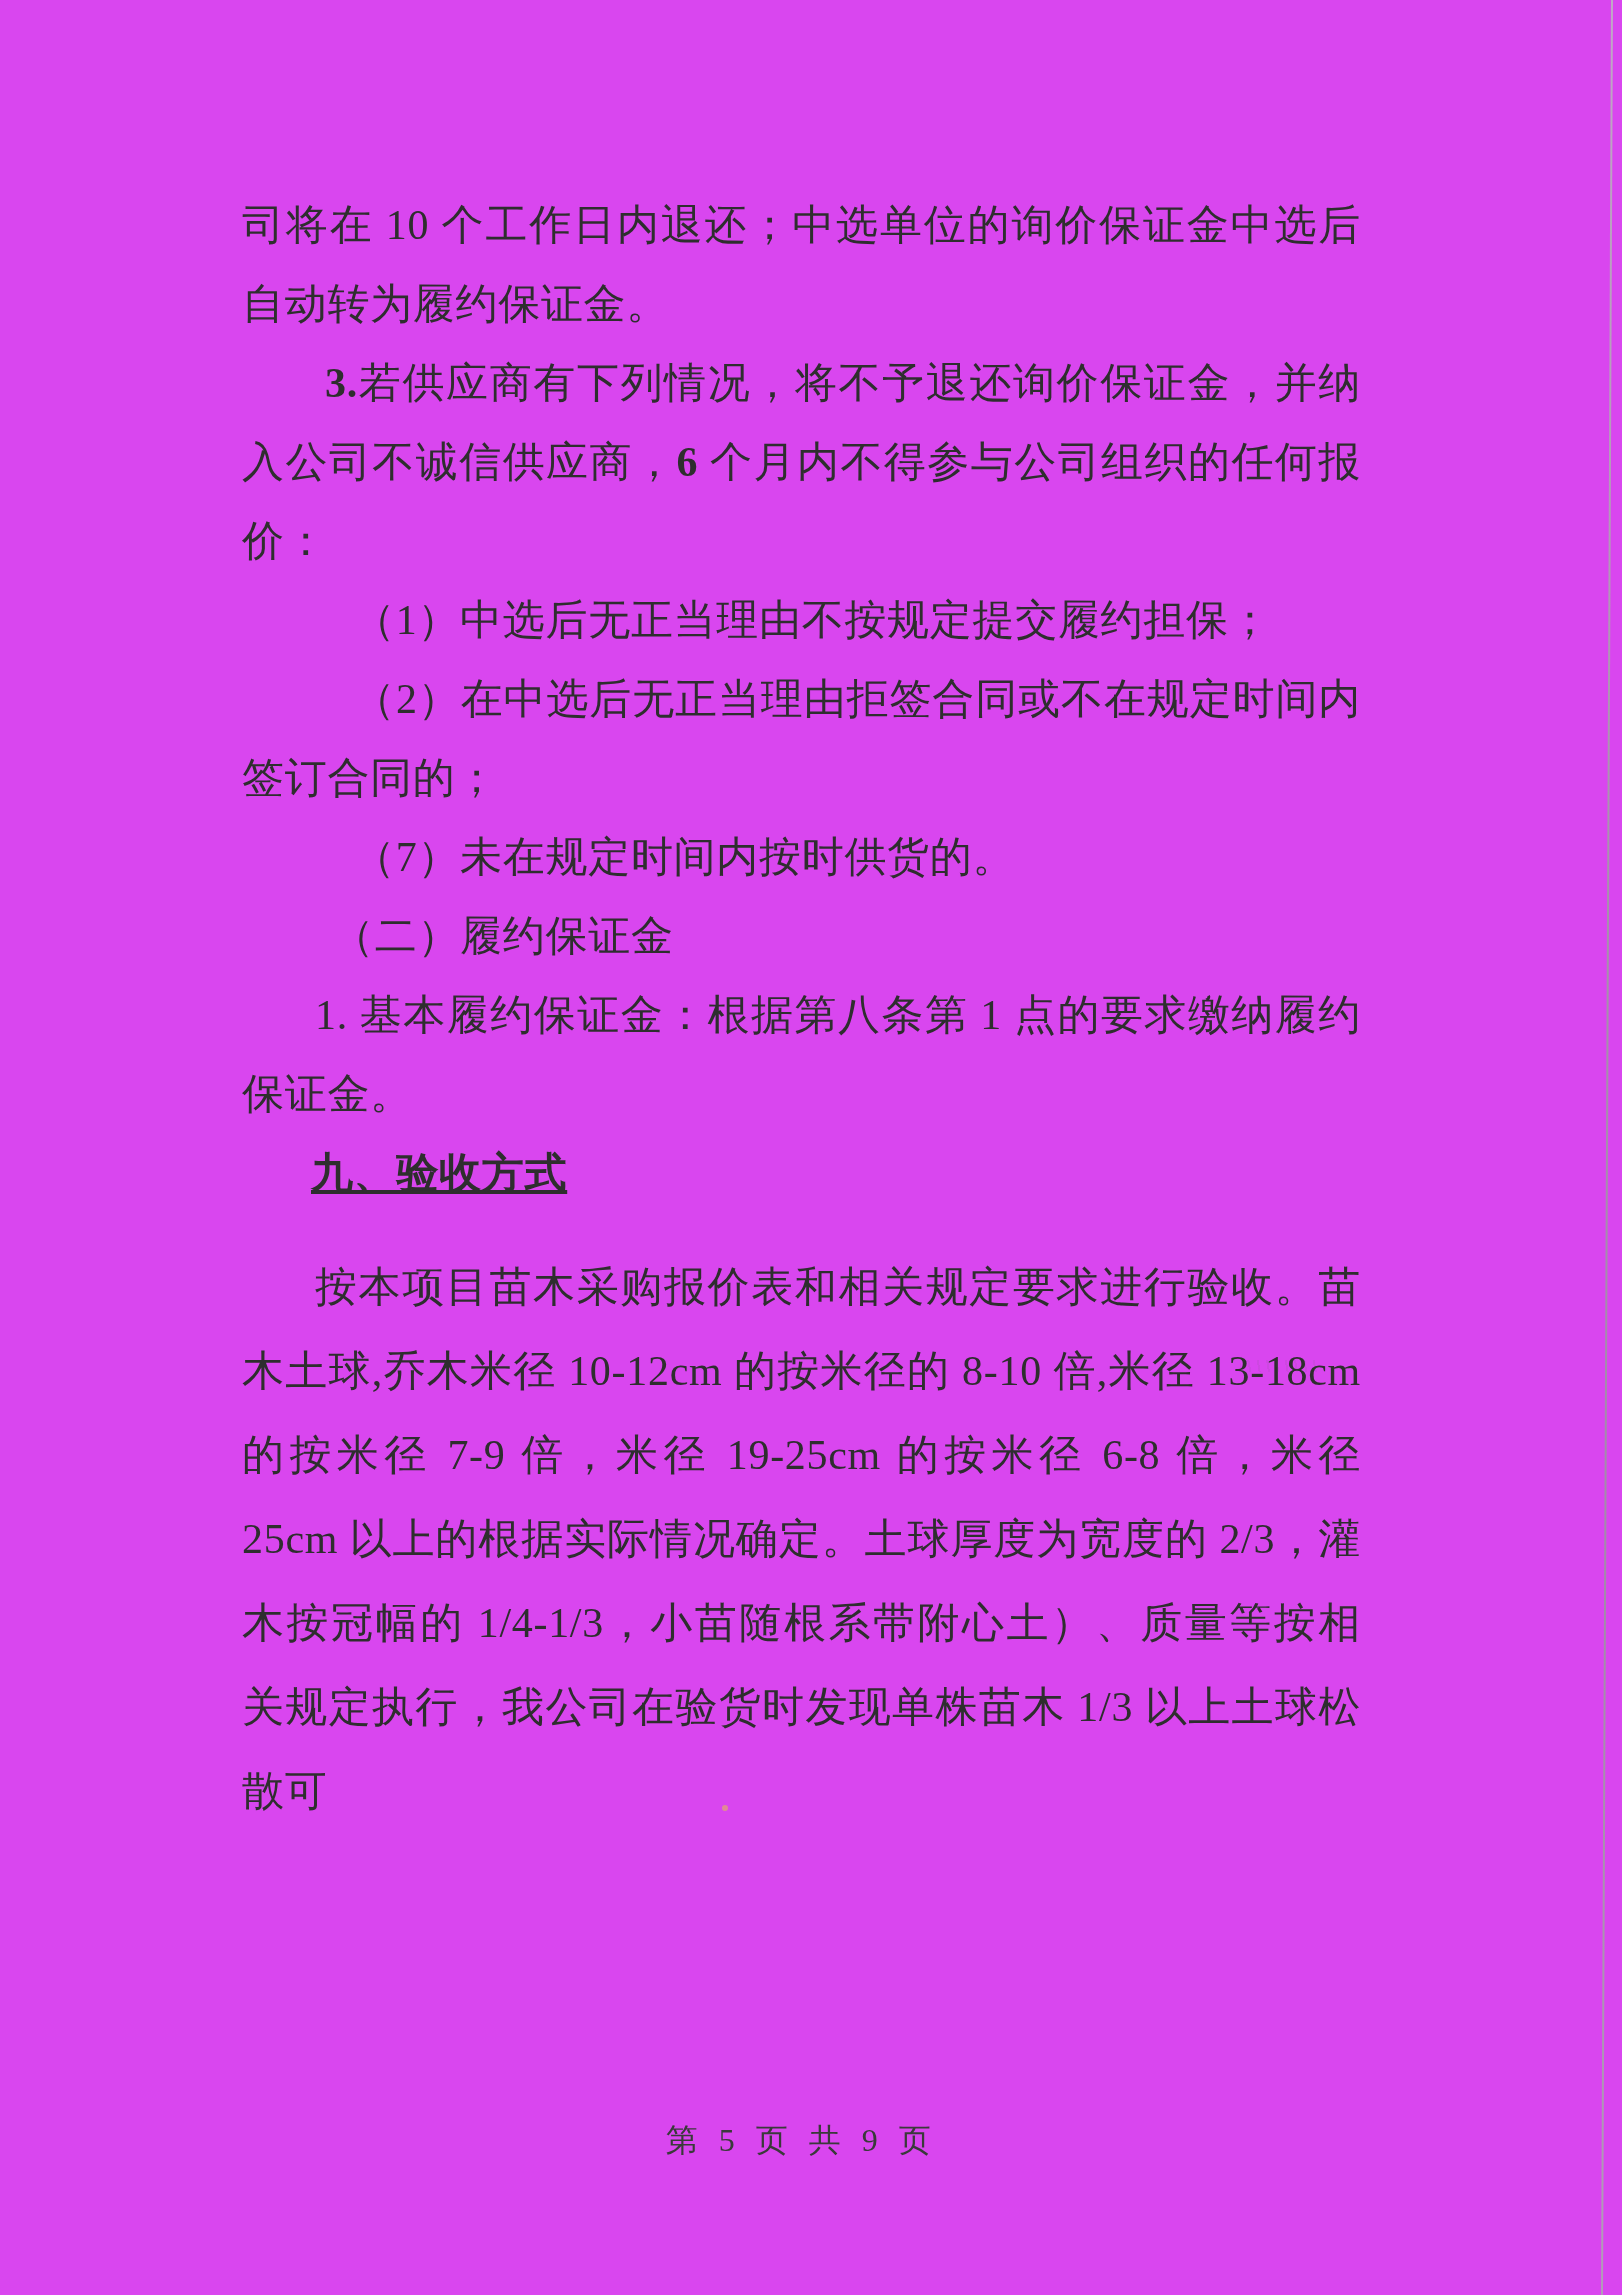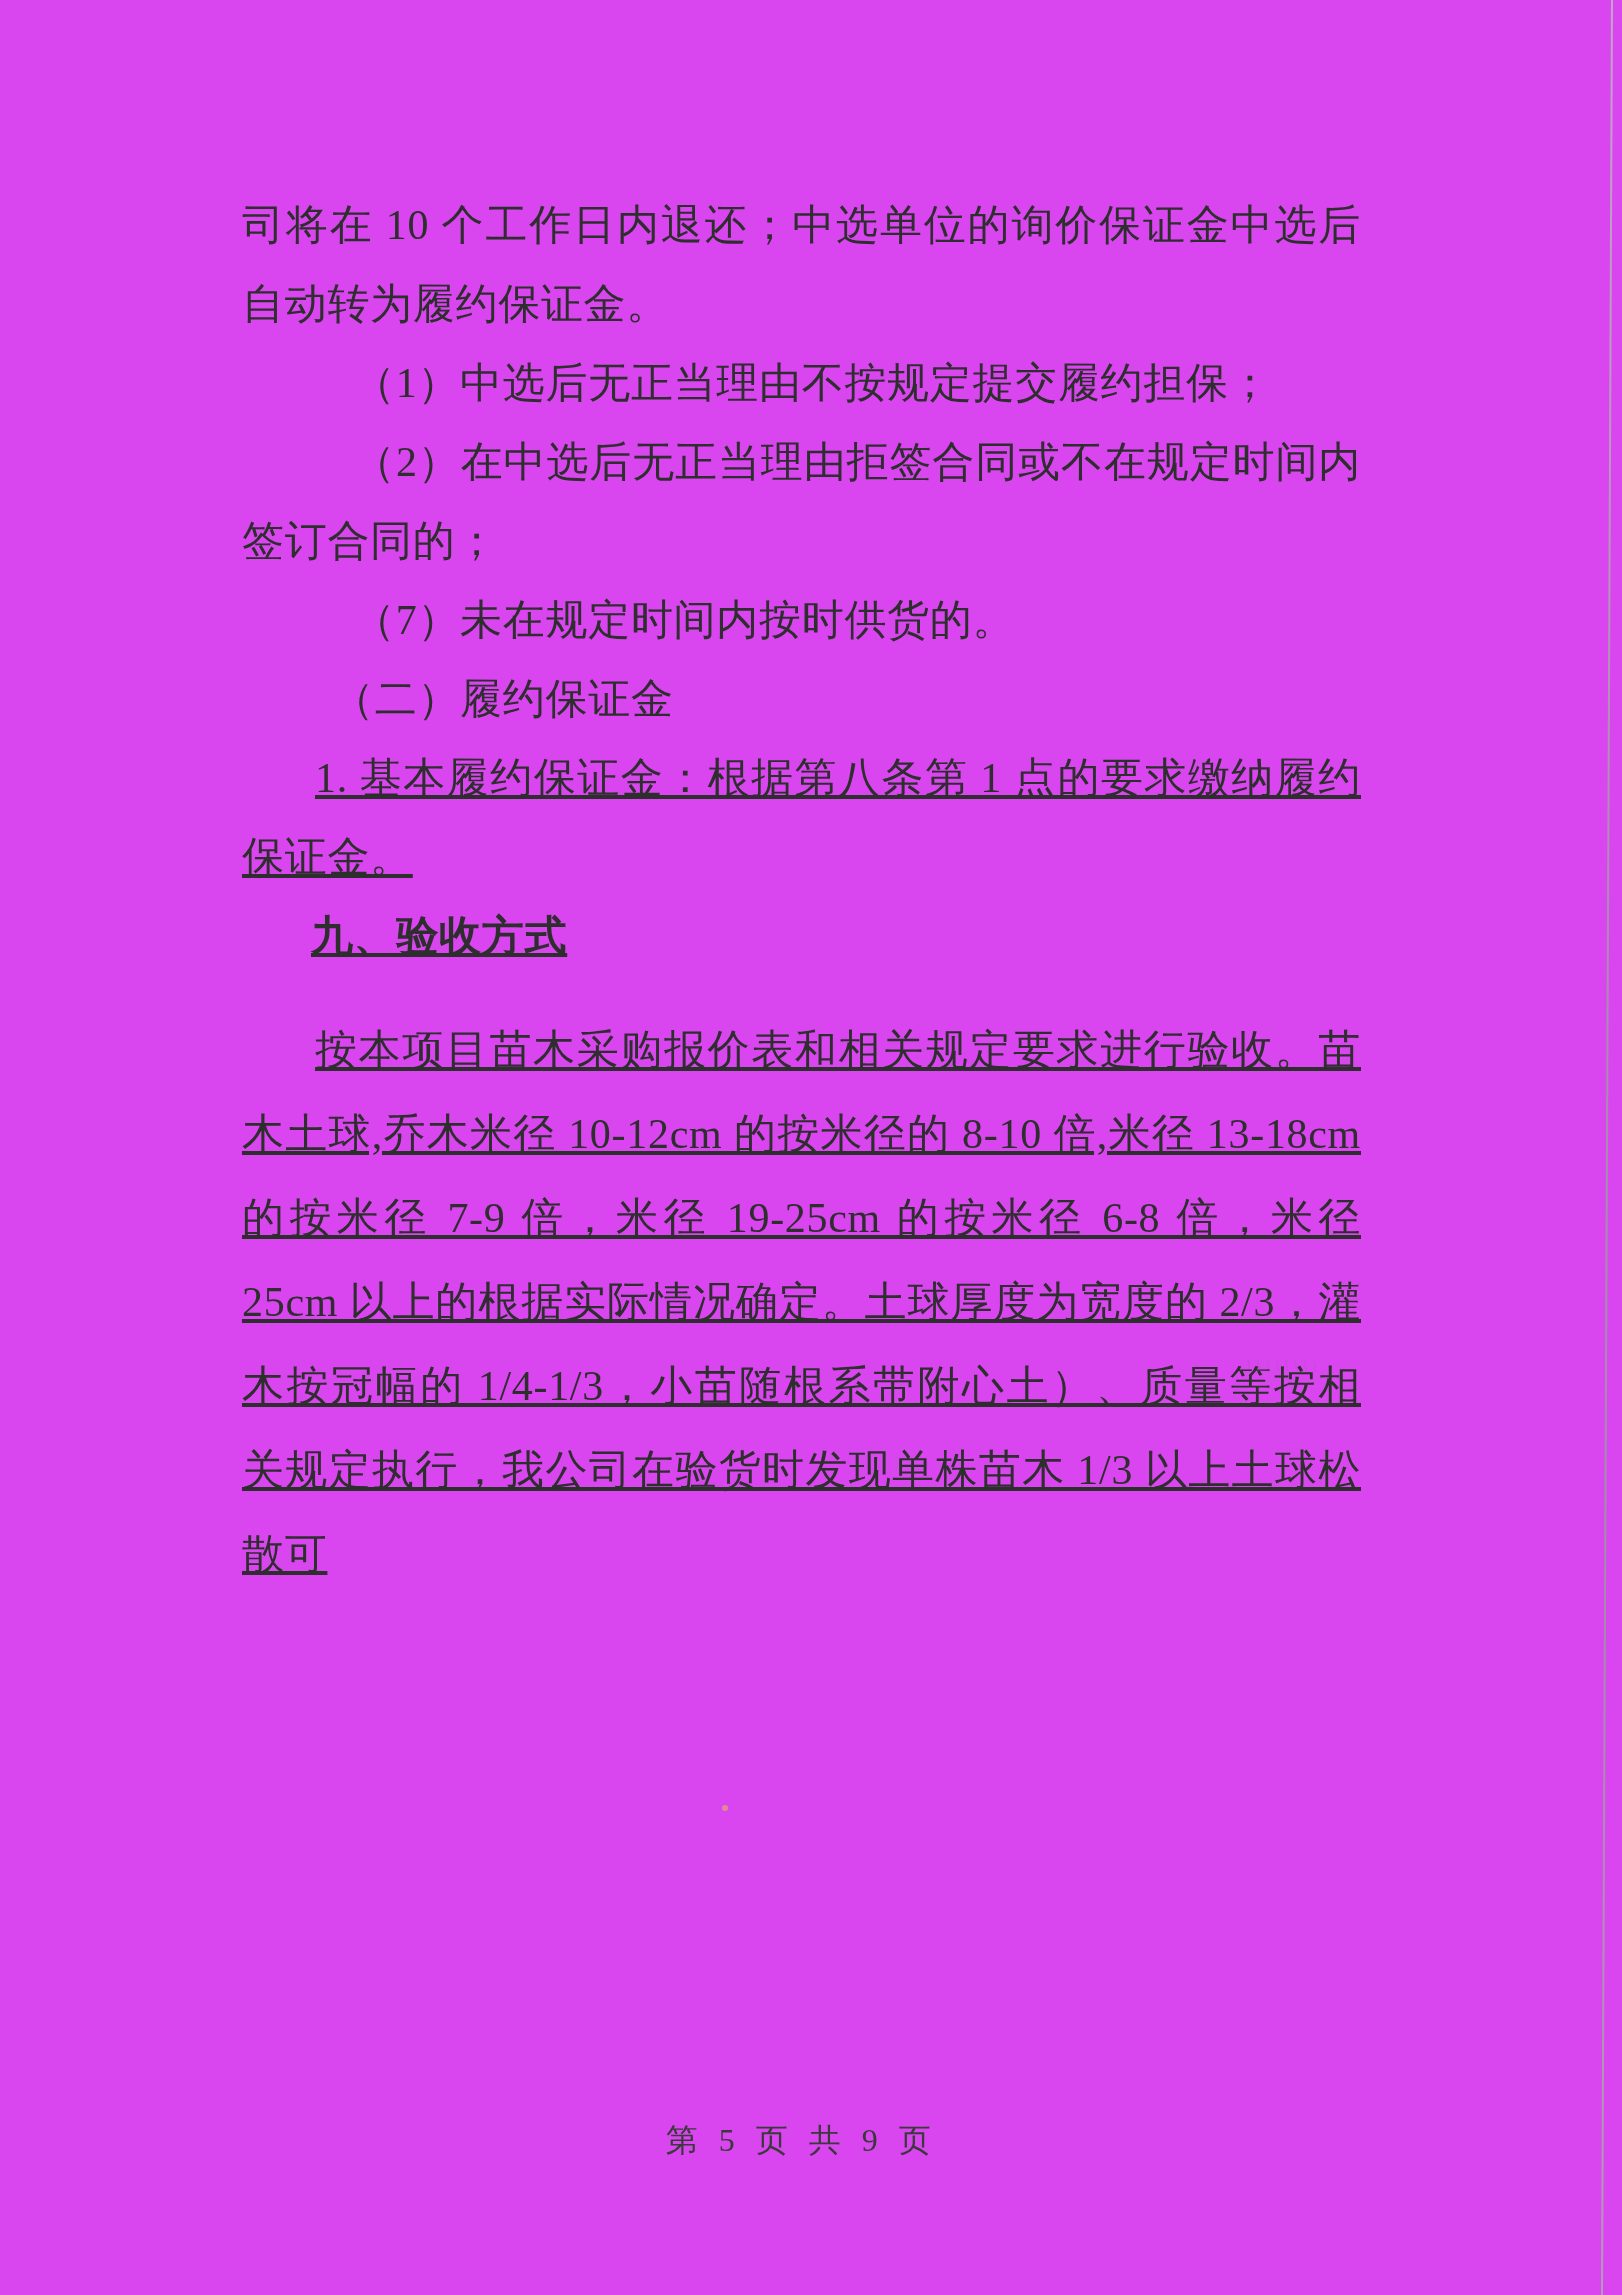--- a/index.html
+++ b/index.html
@@ -26,21 +26,21 @@
     text-align: justify;
     text-justify: inter-character;
     letter-spacing: 0.7px;
   }
   .para { margin: 0; }
   .bold { font-weight: 700; }
   .indent-p1   { text-indent: 0; }
   .indent-p2   { text-indent: 83px; }
   .indent-item { text-indent: 111px; }
   .indent-sec  { text-indent: 90px; }
-  .indent-num  { text-indent: 73px; text-decoration: underline; }
+  .indent-num  { text-indent: 73px; }
   .heading-9 {
     margin: 0;
     text-indent: 69px;
     font-weight: 700;
     text-align: left;
     text-decoration: underline;
   }
   .final-para {
     margin-top: 32px;
     line-height: 84px;
@@ -88,20 +88,21 @@
 </style>
 </head>
 <body>
 
 <div class="page">
 
   <div class="text-block">
 
     <p class="para indent-p1"><span>司将在 10 个工作日内退还；中选单位的询价保证金中选后自动转为履约保证金。</span></p>
 
+    <p class="para indent-p2"><span class="bold">3.</span><span>若供应商有下列情况，将不予退还询价保证金，并纳入公司不诚信供应商，</span><span class="bold">6</span><span> 个月内不得参与公司组织的任何报价：</span></p>
 
     <p class="para indent-item"><span>（1）中选后无正当理由不按规定提交履约担保；</span></p>
 
     <p class="para indent-item"><span>（2）在中选后无正当理由拒签合同或不在规定时间内签订合同的；</span></p>
 
 
     <p class="para indent-item"><span>（7）未在规定时间内按时供货的。</span></p>
 
     <p class="para indent-sec"><span>（二）履约保证金</span></p>
 

